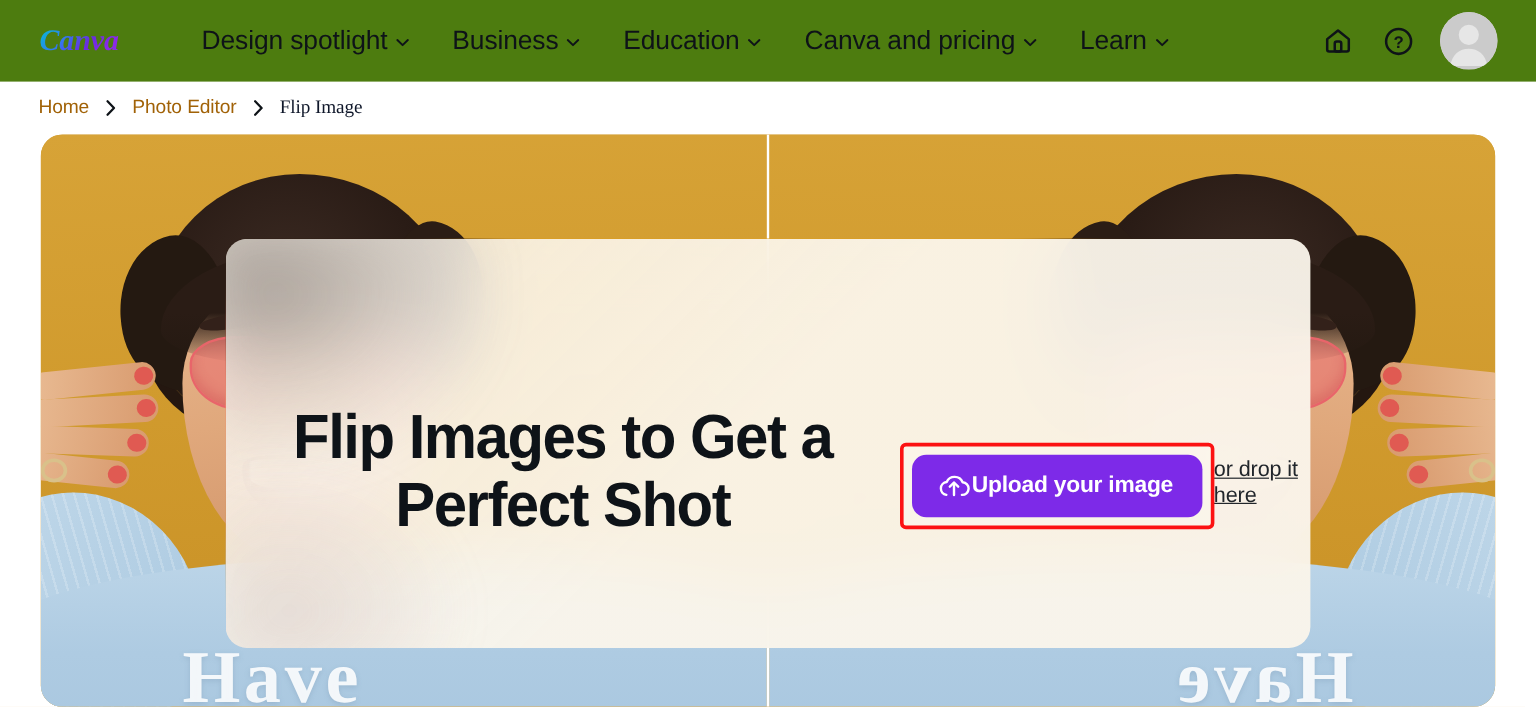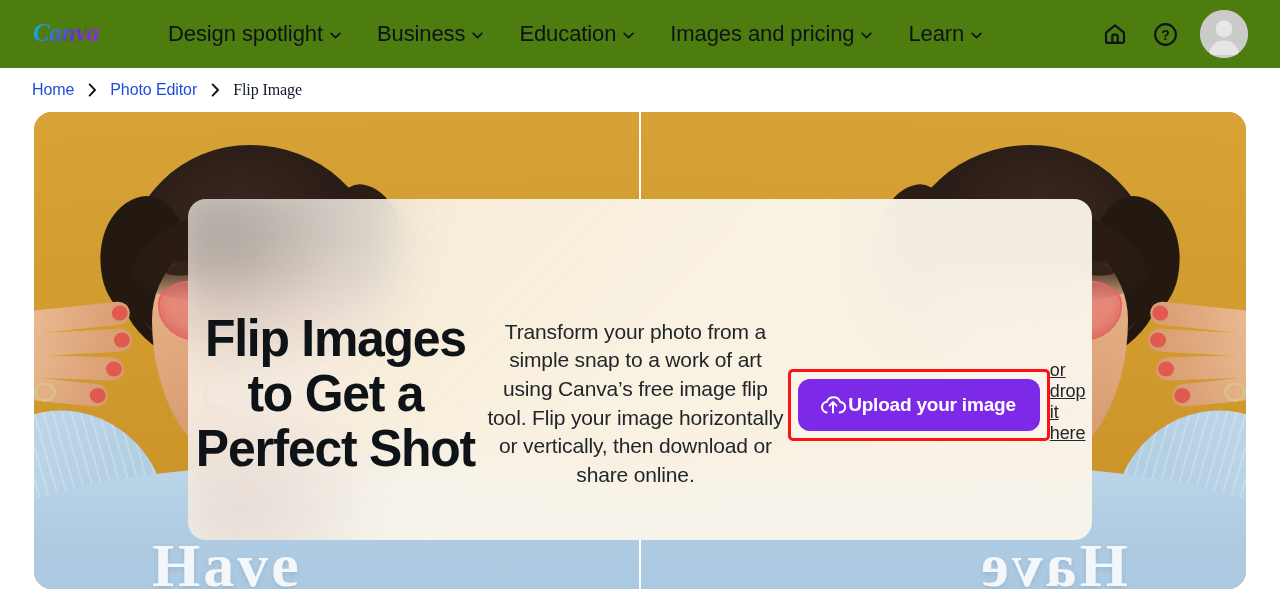--- a/index.html
+++ b/index.html
@@ -88,21 +88,21 @@
   .breadcrumb {
     height: 44px;
     display: flex;
     align-items: center;
     gap: 0px;
     padding: 0 32px;
     background: #ffffff;
   }
   .crumb {
     font-size: 16px;
-    color: #1d4ed8;
+    color: #a16207;
     cursor: pointer;
     letter-spacing: -0.1px;
     white-space: nowrap;
   }
   .crumb.current { color: #0f172a; cursor: default; font-family: Liberation Serif, serif; }
   .crumb-sep {
     width: 36px;
     display: flex;
     align-items: center;
     justify-content: center;
@@ -452,21 +452,21 @@
     </div>
 
     <div class="nav-item">
       <span>Education</span>
       <svg class="chev" viewBox="0 0 12 8">
         <path d="M1 1.6 L6 6.4 L11 1.6" fill="none" stroke="#0e1318" stroke-width="1.9" stroke-linecap="round" stroke-linejoin="round"></path>
       </svg>
     </div>
 
     <div class="nav-item">
-      <span>Images and pricing</span>
+      <span>Canva and pricing</span>
       <svg class="chev" viewBox="0 0 12 8">
         <path d="M1 1.6 L6 6.4 L11 1.6" fill="none" stroke="#0e1318" stroke-width="1.9" stroke-linecap="round" stroke-linejoin="round"></path>
       </svg>
     </div>
 
     <div class="nav-item">
       <span>Learn</span>
       <svg class="chev" viewBox="0 0 12 8">
         <path d="M1 1.6 L6 6.4 L11 1.6" fill="none" stroke="#0e1318" stroke-width="1.9" stroke-linecap="round" stroke-linejoin="round"></path>
       </svg>
@@ -598,21 +598,20 @@
         <div class="sweater"></div>
         <div class="sweater-text">Have</div>
       </div>
     </div>
   </div>
 
   <div class="glass-card">
 
     <h1 class="hero-title">Flip Images to Get a Perfect Shot</h1>
 
-    <p class="hero-sub">Transform your photo from a simple snap to a work of art using Canva’s free image flip tool. Flip your image horizontally or vertically, then download or share online.</p>
 
     <div class="upload-wrap">
       <button class="upload-btn">
         <svg width="30" height="30" viewBox="0 0 30 30">
           <path d="M8.6 22.4 A5.4 5.4 0 0 1 8.9 11.7 A7.2 7.2 0 0 1 22.2 11.9 A5.2 5.2 0 0 1 21.6 22.4" fill="none" stroke="#ffffff" stroke-width="2" stroke-linecap="round" stroke-linejoin="round"></path>
           <path d="M15 22.6 V12.4" fill="none" stroke="#ffffff" stroke-width="2" stroke-linecap="round"></path>
           <path d="M11.5 15.6 L15 12.1 L18.5 15.6" fill="none" stroke="#ffffff" stroke-width="2" stroke-linecap="round" stroke-linejoin="round"></path>
         </svg>
         <span>Upload your image</span>
       </button>

